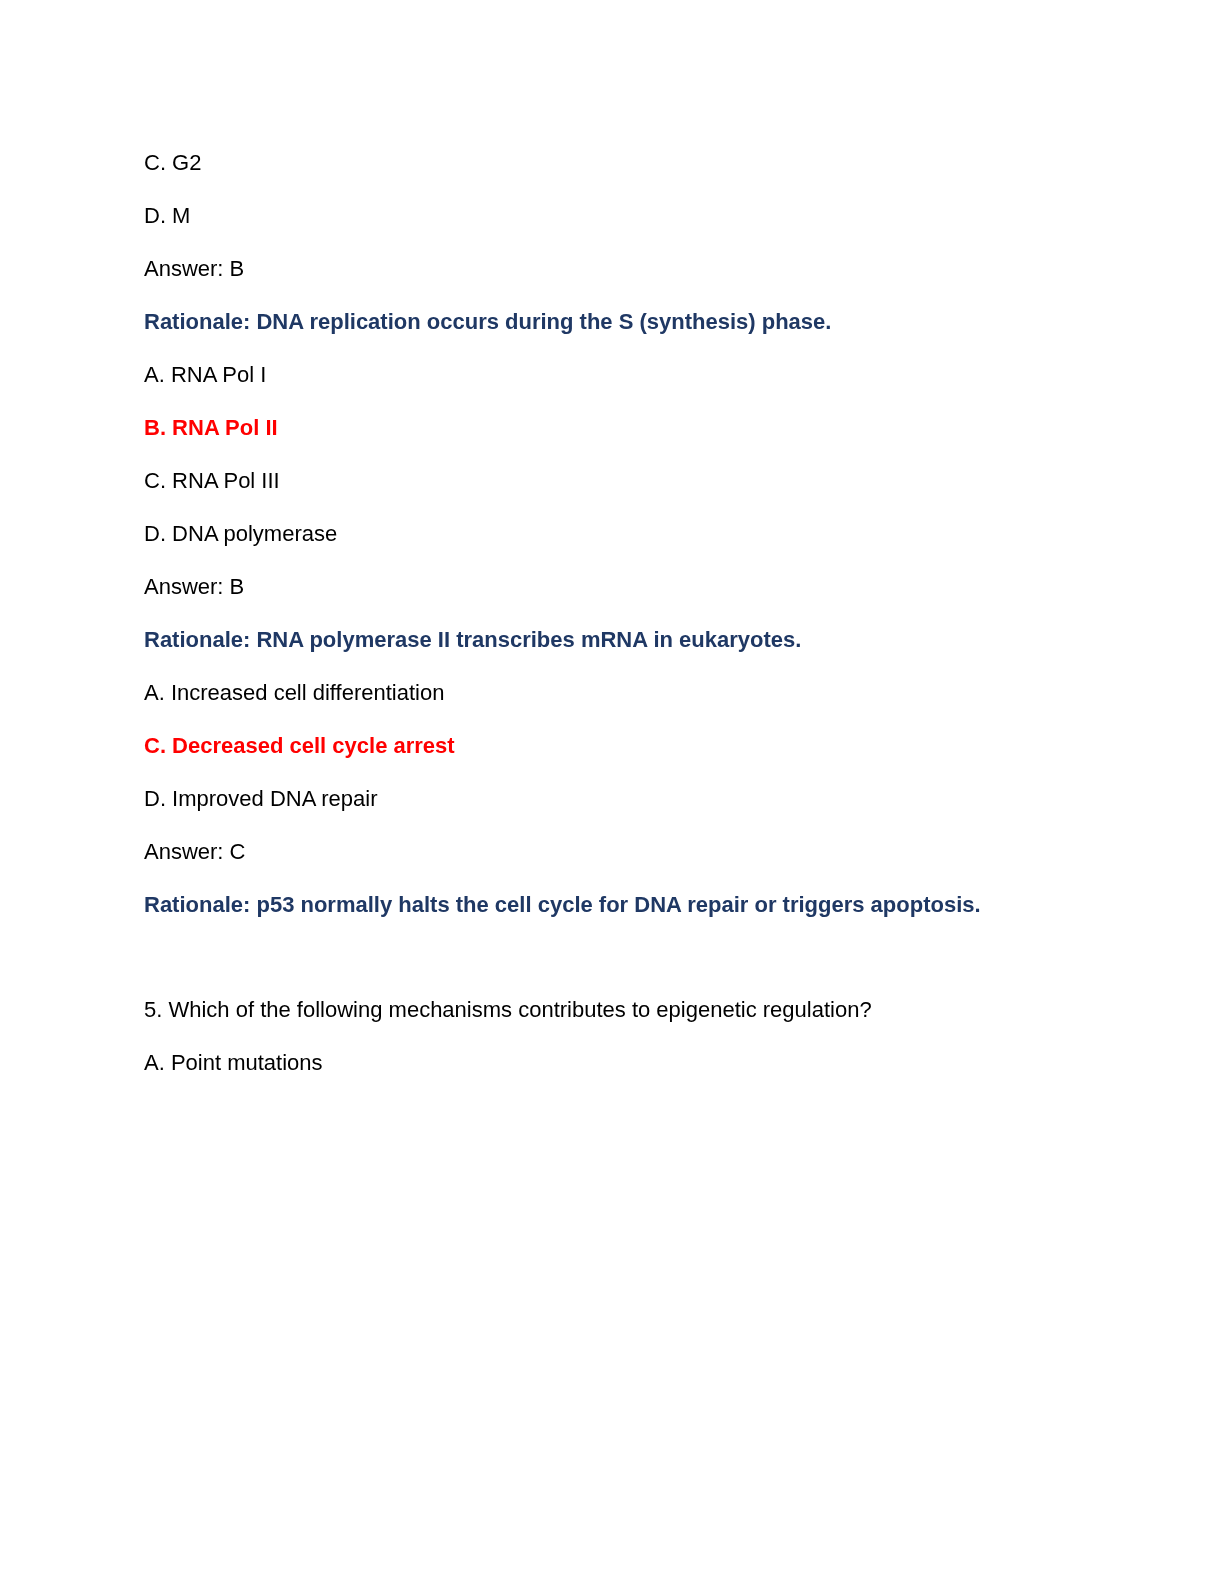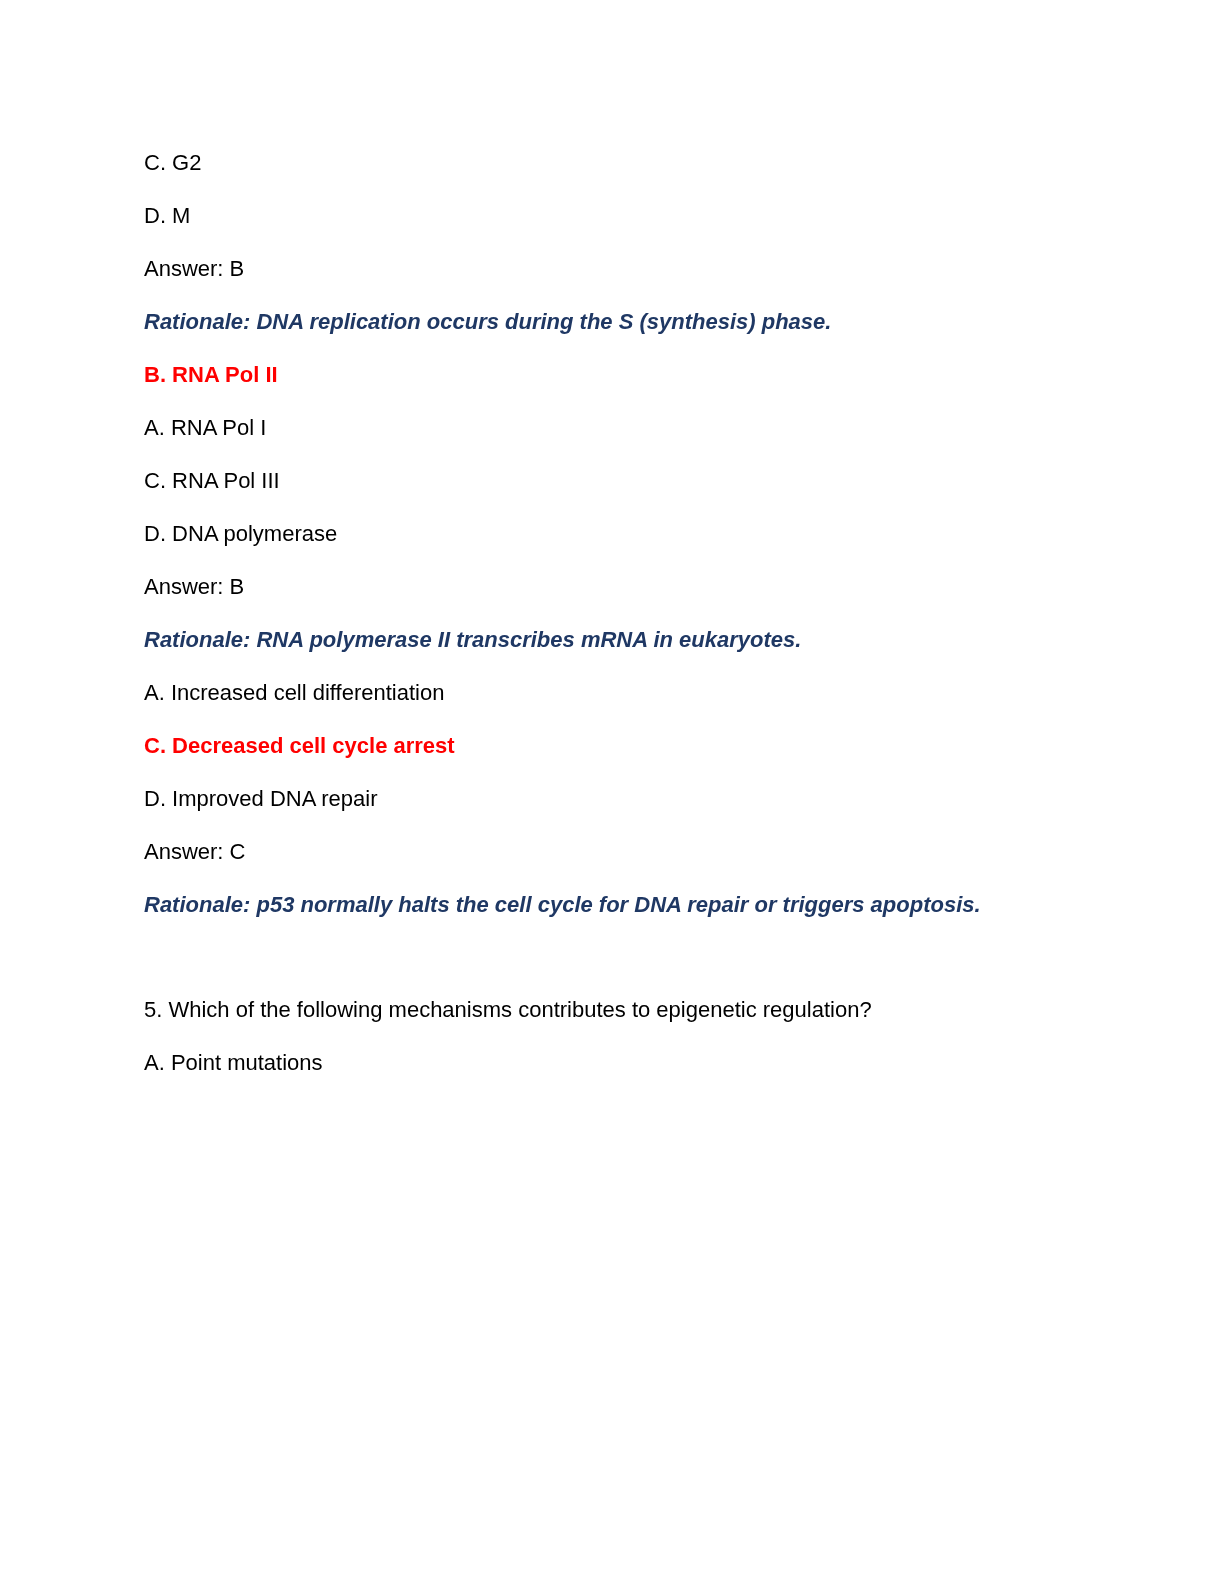--- a/index.html
+++ b/index.html
@@ -30,21 +30,20 @@
   }
   .para .line { display: block; }
   .para.question { margin-top: 70px; }
   .para.correct {
     color: #ff0000;
     font-weight: bold;
   }
   .para.rationale {
     color: #1f3864;
     font-weight: bold;
-    font-style: italic;
   }
 </style>
 </head>
 <body>
 
 <div class="page">
 
   <div class="para">
     <span class="line">C. G2</span>
   </div>
@@ -55,26 +54,26 @@
 
   <div class="para">
     <span class="line">Answer: B</span>
   </div>
 
   <div class="para rationale">
     <span class="line">Rationale: DNA replication occurs during the S (synthesis) phase.</span>
   </div>
 
 
+  <div class="para">
+    <span class="line">A. RNA Pol I</span>
+  </div>
+
   <div class="para correct">
     <span class="line">B. RNA Pol II</span>
-  </div>
-
-  <div class="para">
-    <span class="line">A. RNA Pol I</span>
   </div>
 
   <div class="para">
     <span class="line">C. RNA Pol III</span>
   </div>
 
   <div class="para">
     <span class="line">D. DNA polymerase</span>
   </div>
 

